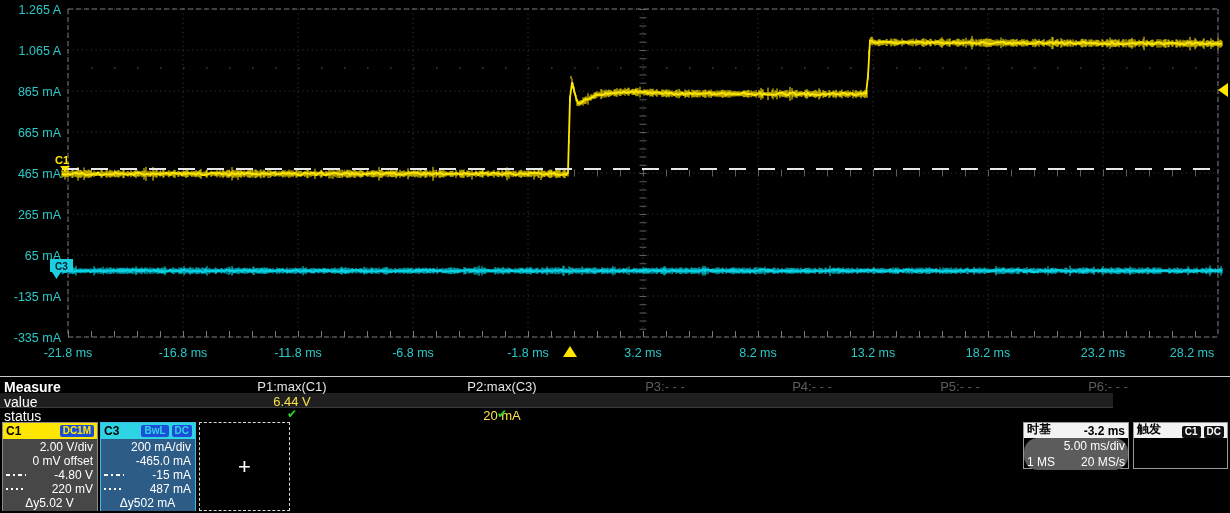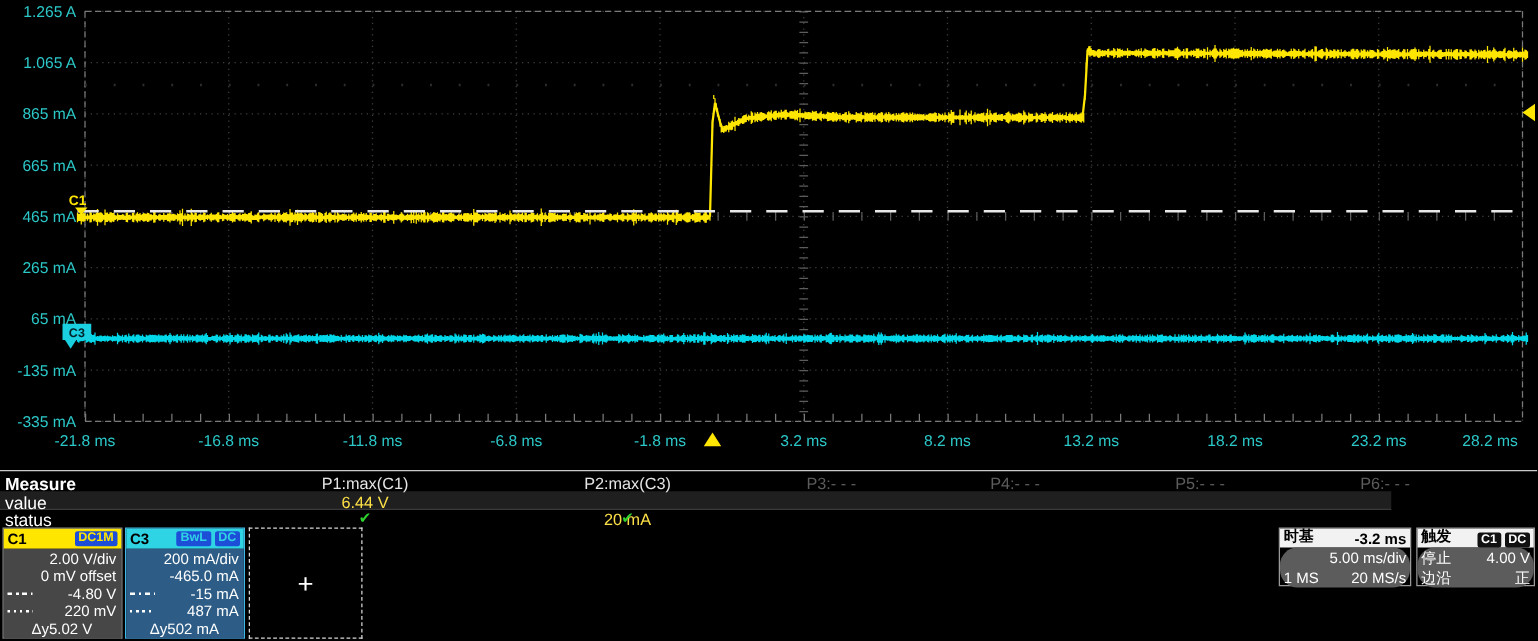--- a/index.html
+++ b/index.html
@@ -206,25 +206,15 @@
   </div>
 
   
   <div class="box sm-box" style="left:1133px;width:95px;">
     <div class="sm-head">
       <span>触发</span>
       <span class="spacer"></span>
       <span class="tb-badge">C1</span>
       <span class="tb-badge">DC</span>
     </div>
-    <div class="sm-body">
-      <div class="sm-row">
-        <span>停止</span>
-        <span>4.00 V</span>
-        </div>
-      <div class="sm-row">
-        <span>边沿</span>
-        <span>正</span>
-        </div>
-    </div>
   </div>
 
 </div>
 
 </body></html>

